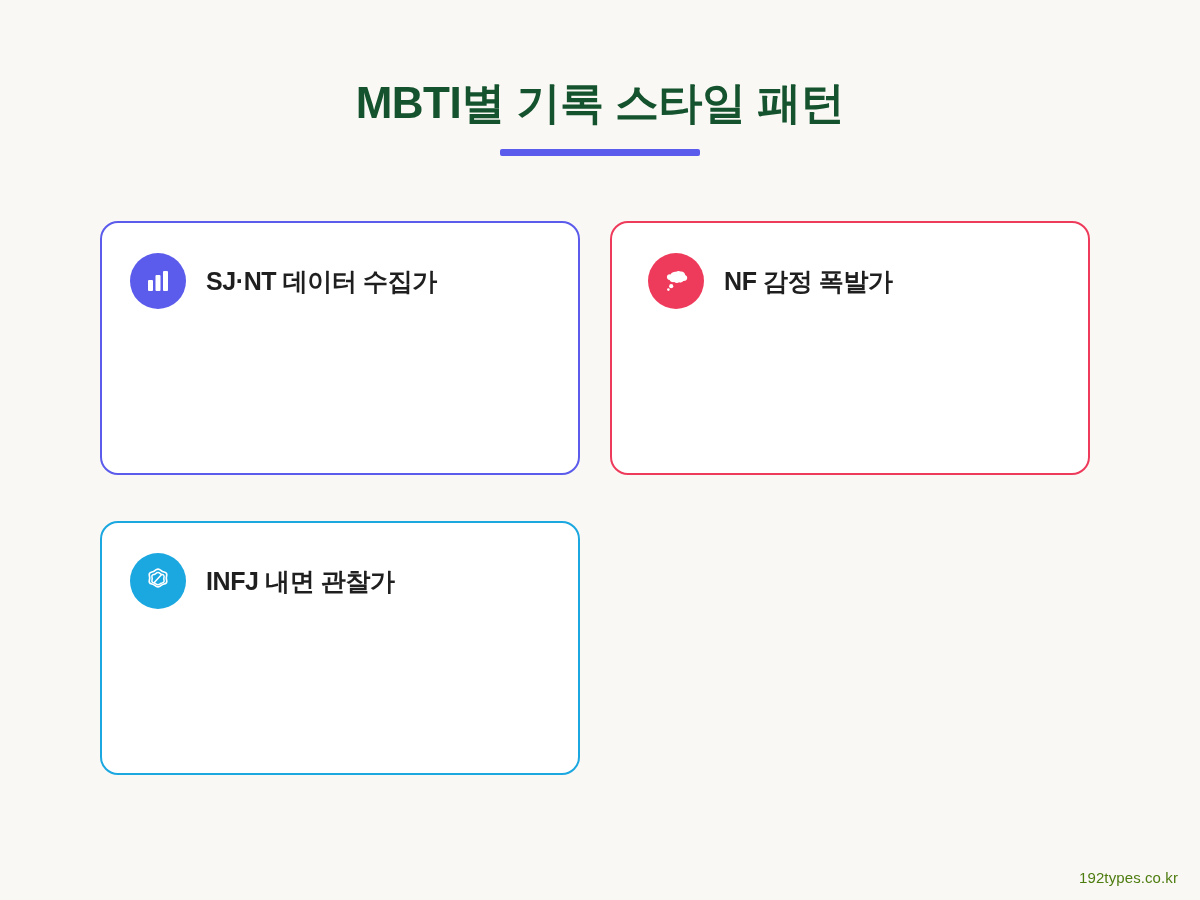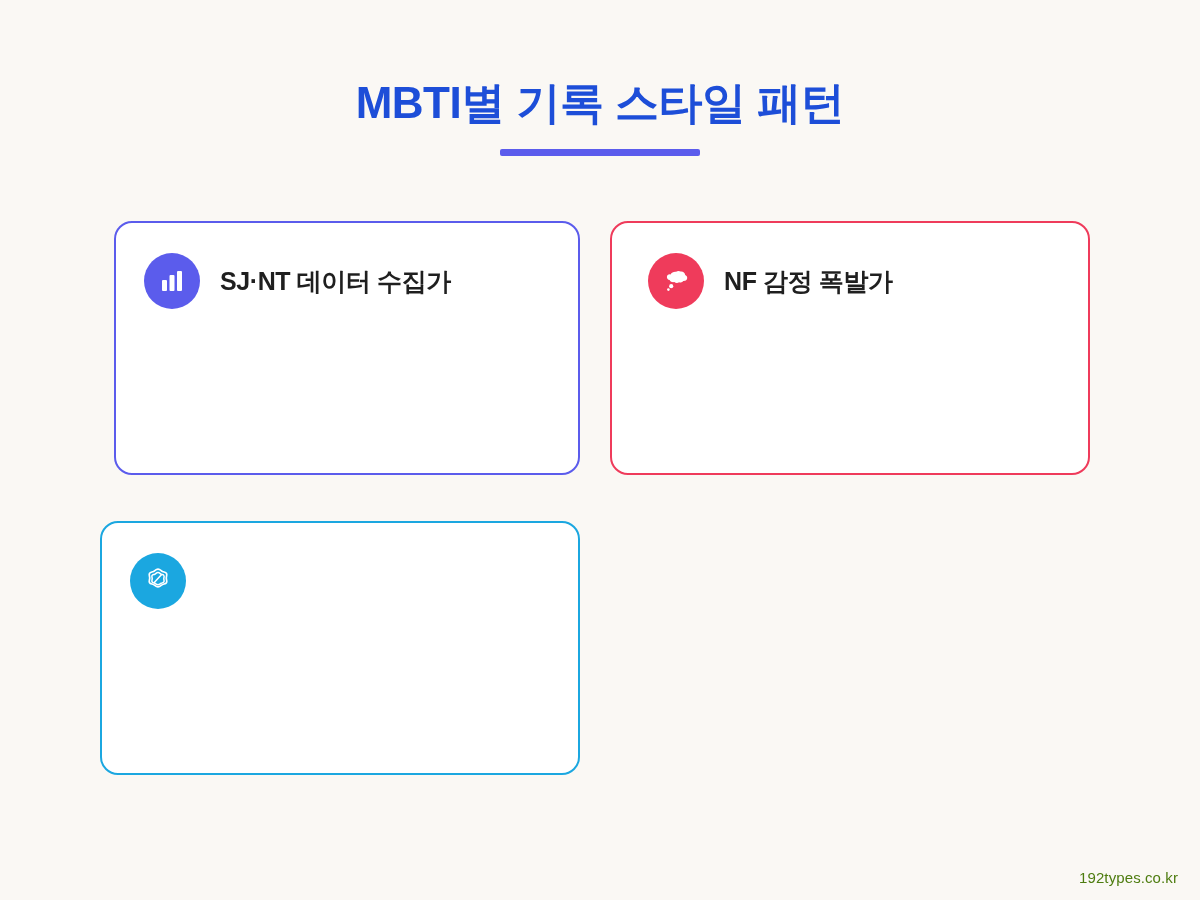--- a/index.html
+++ b/index.html
@@ -26,21 +26,21 @@
   .header {
     position: absolute;
     top: 78px;
     left: 0;
     width: 1200px;
     text-align: center;
   }
   .page-title {
     font-size: 44px;
     font-weight: 700;
-    color: #1d4ed8;
+    color: #14532d;
     letter-spacing: -0.5px;
     line-height: 1.12;
     margin: 0;
     white-space: nowrap;
   }
   .title-accent {
     width: 200px;
     height: 7px;
     background: #5b5cec;
     border-radius: 2px;
@@ -122,21 +122,21 @@
 
 <div class="page">
 
   <div class="header">
     <h1 class="page-title">MBTI별 기록 스타일 패턴</h1>
     <div class="title-accent" style="background: rgb(91, 92, 236);"></div>
   </div>
 
   <div class="card-grid">
 
-    <div class="card" style="border-color: rgb(91, 92, 236); margin-left: 14px;">
+    <div class="card" style="border-color: rgb(91, 92, 236);">
       <div class="card-head">
         <span class="icon-badge" style="background: rgb(91, 92, 236);">
           <svg width="30" height="30" viewBox="0 0 30 30" aria-hidden="true">
             <rect x="5" y="14" width="5" height="11" rx="1" fill="#ffffff"></rect>
             <rect x="12.5" y="9" width="5" height="16" rx="1" fill="#ffffff"></rect>
             <rect x="20" y="5" width="5" height="20" rx="1" fill="#ffffff"></rect>
           </svg>
         </span>
         <span class="card-title">SJ·NT 데이터 수집가</span>
       </div>
@@ -160,20 +160,21 @@
 
     <div class="card" style="border-color: rgb(27, 167, 224);">
       <div class="card-head">
         <span class="icon-badge" style="background: rgb(27, 167, 224);">
           <svg width="30" height="30" viewBox="0 0 30 30" aria-hidden="true">
             <path d="M15 3.2c2.3 0 3.1 1.6 4.6 2.3 1.6.7 3.1.4 3.9 1.9.8 1.5-.2 2.8-.2 4.6 0 1.8 1 3.1.2 4.6-.8 1.5-2.3 1.2-3.9 1.9-1.5.7-2.3 2.3-4.6 2.3s-3.1-1.6-4.6-2.3c-1.6-.7-3.1-.4-3.9-1.9-.8-1.5.2-2.8.2-4.6 0-1.8-1-3.1-.2-4.6.8-1.5 2.3-1.2 3.9-1.9C11.9 4.8 12.7 3.2 15 3.2z" fill="none" stroke="#ffffff" stroke-width="1.7"></path>
             <path d="M15 6.6c1.6 0 2.2 1.1 3.2 1.6 1.1.5 2.2.3 2.7 1.3.6 1.1-.1 2-.1 3.2 0 1.3.7 2.2.1 3.2-.6 1.1-1.6.8-2.7 1.3-1.1.5-1.6 1.6-3.2 1.6s-2.2-1.1-3.2-1.6c-1.1-.5-2.2-.3-2.7-1.3-.6-1.1.1-2 .1-3.2 0-1.3-.7-2.2-.1-3.2.6-1.1 1.6-.8 2.7-1.3C12.8 7.7 13.4 6.6 15 6.6z" fill="none" stroke="#ffffff" stroke-width="1.5"></path>
             <line x1="11.3" y1="16.5" x2="18.6" y2="8.6" stroke="#ffffff" stroke-width="1.5" stroke-linecap="round"></line>
           </svg>
         </span>
+        <span class="card-title">INFJ 내면 관찰가</span>
       </div>
       <div class="card-body"></div>
     </div>
 
   </div>
 
   <div class="watermark">192types.co.kr</div>
 
 </div>
 

